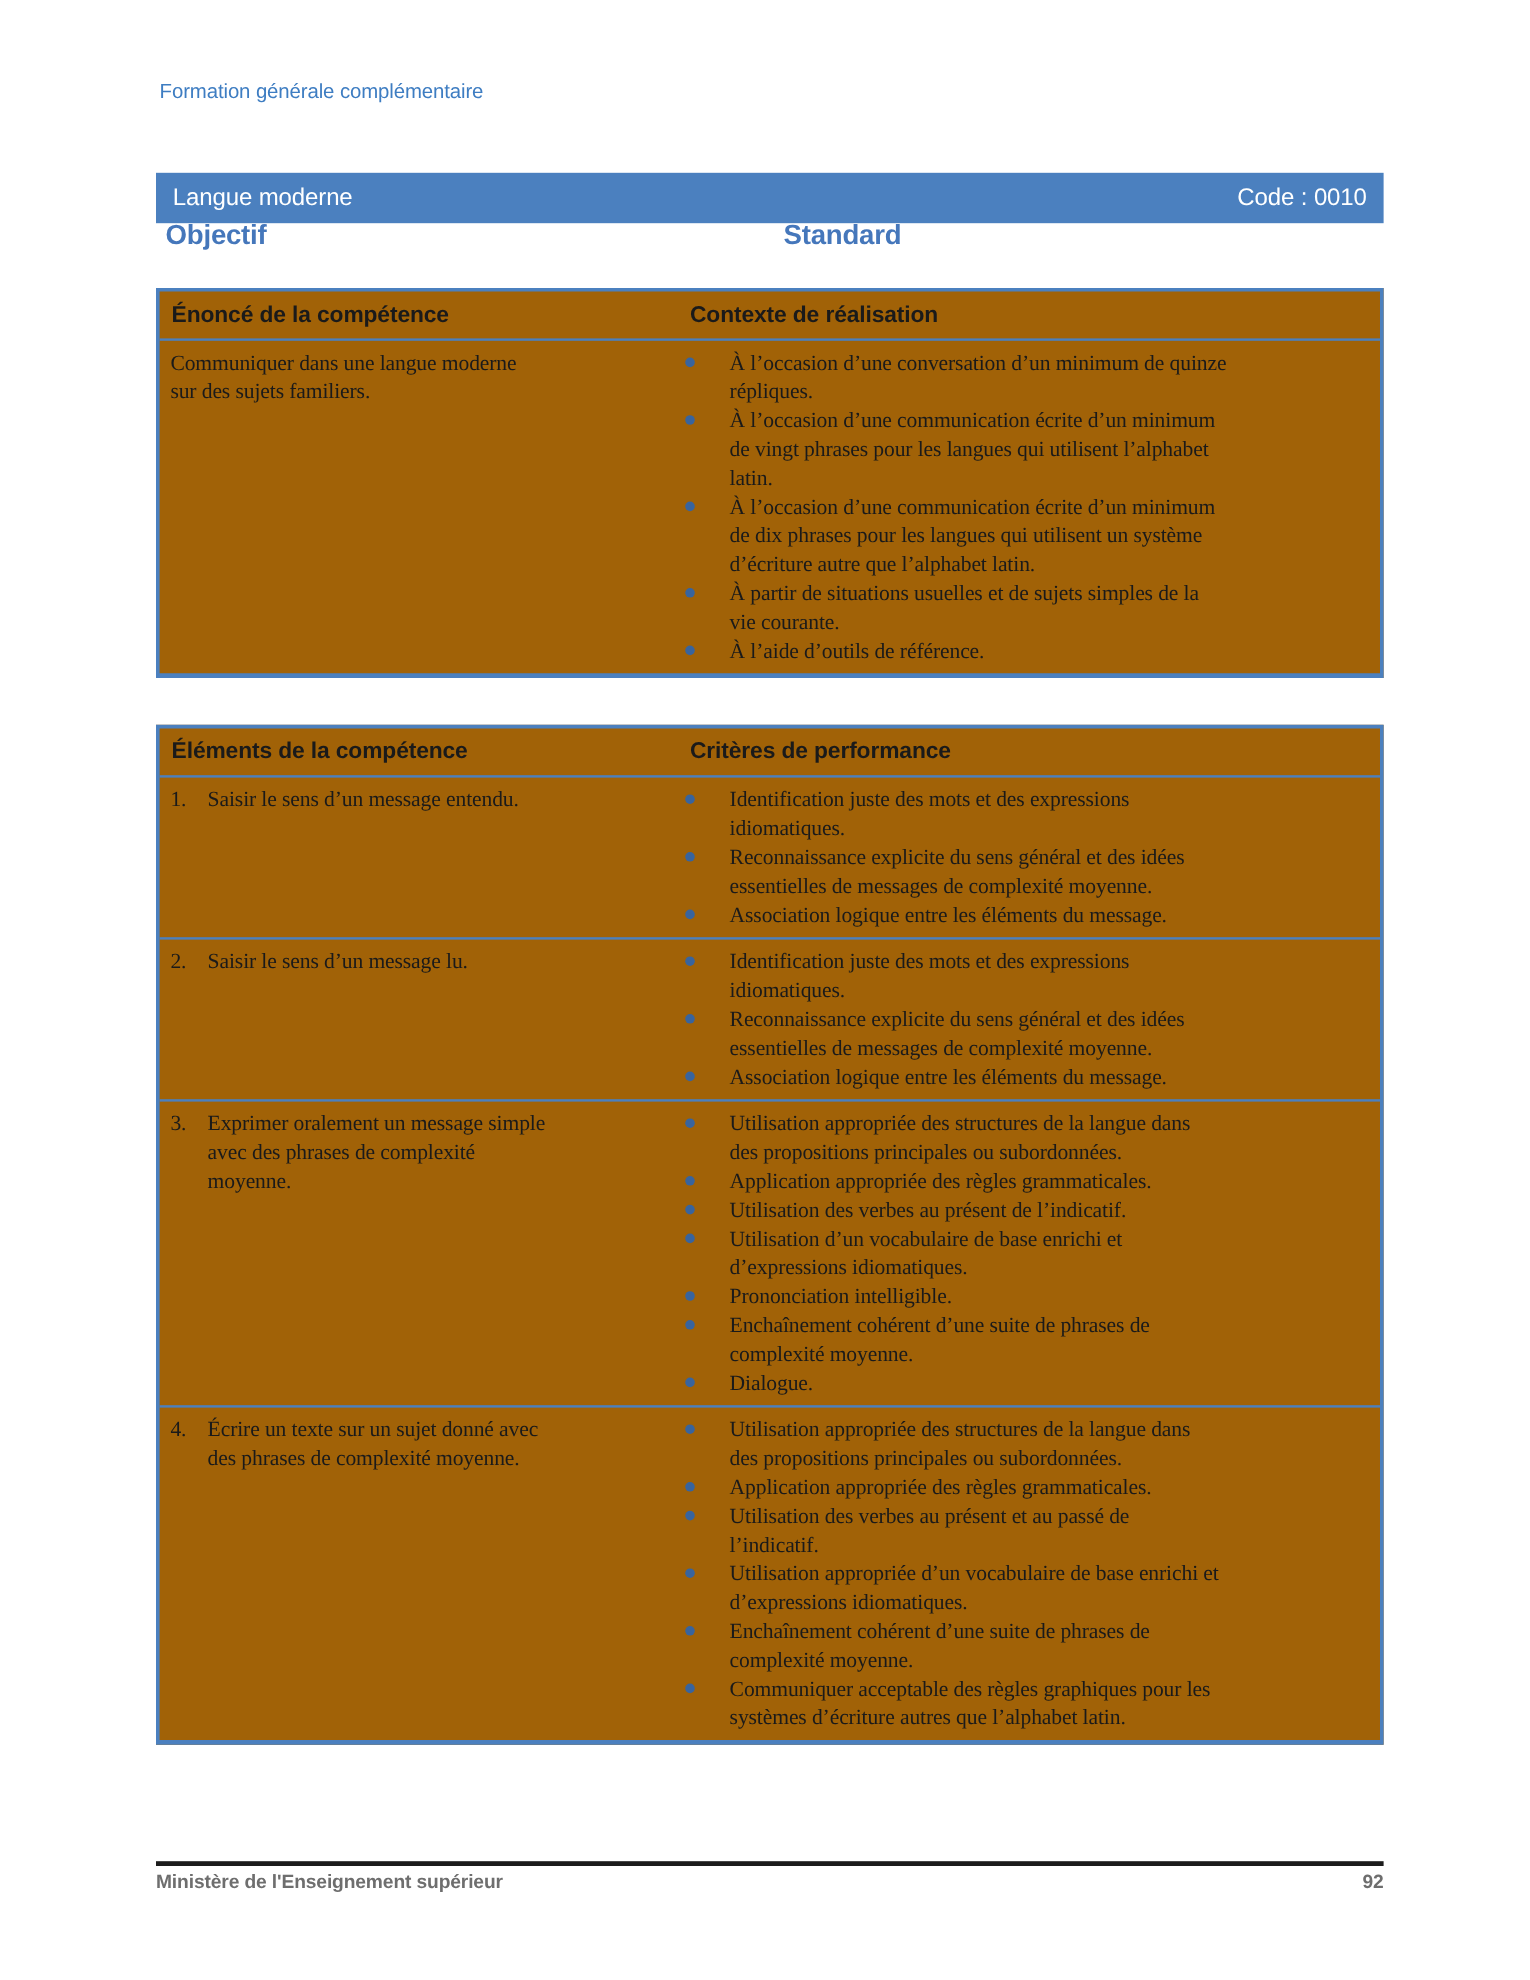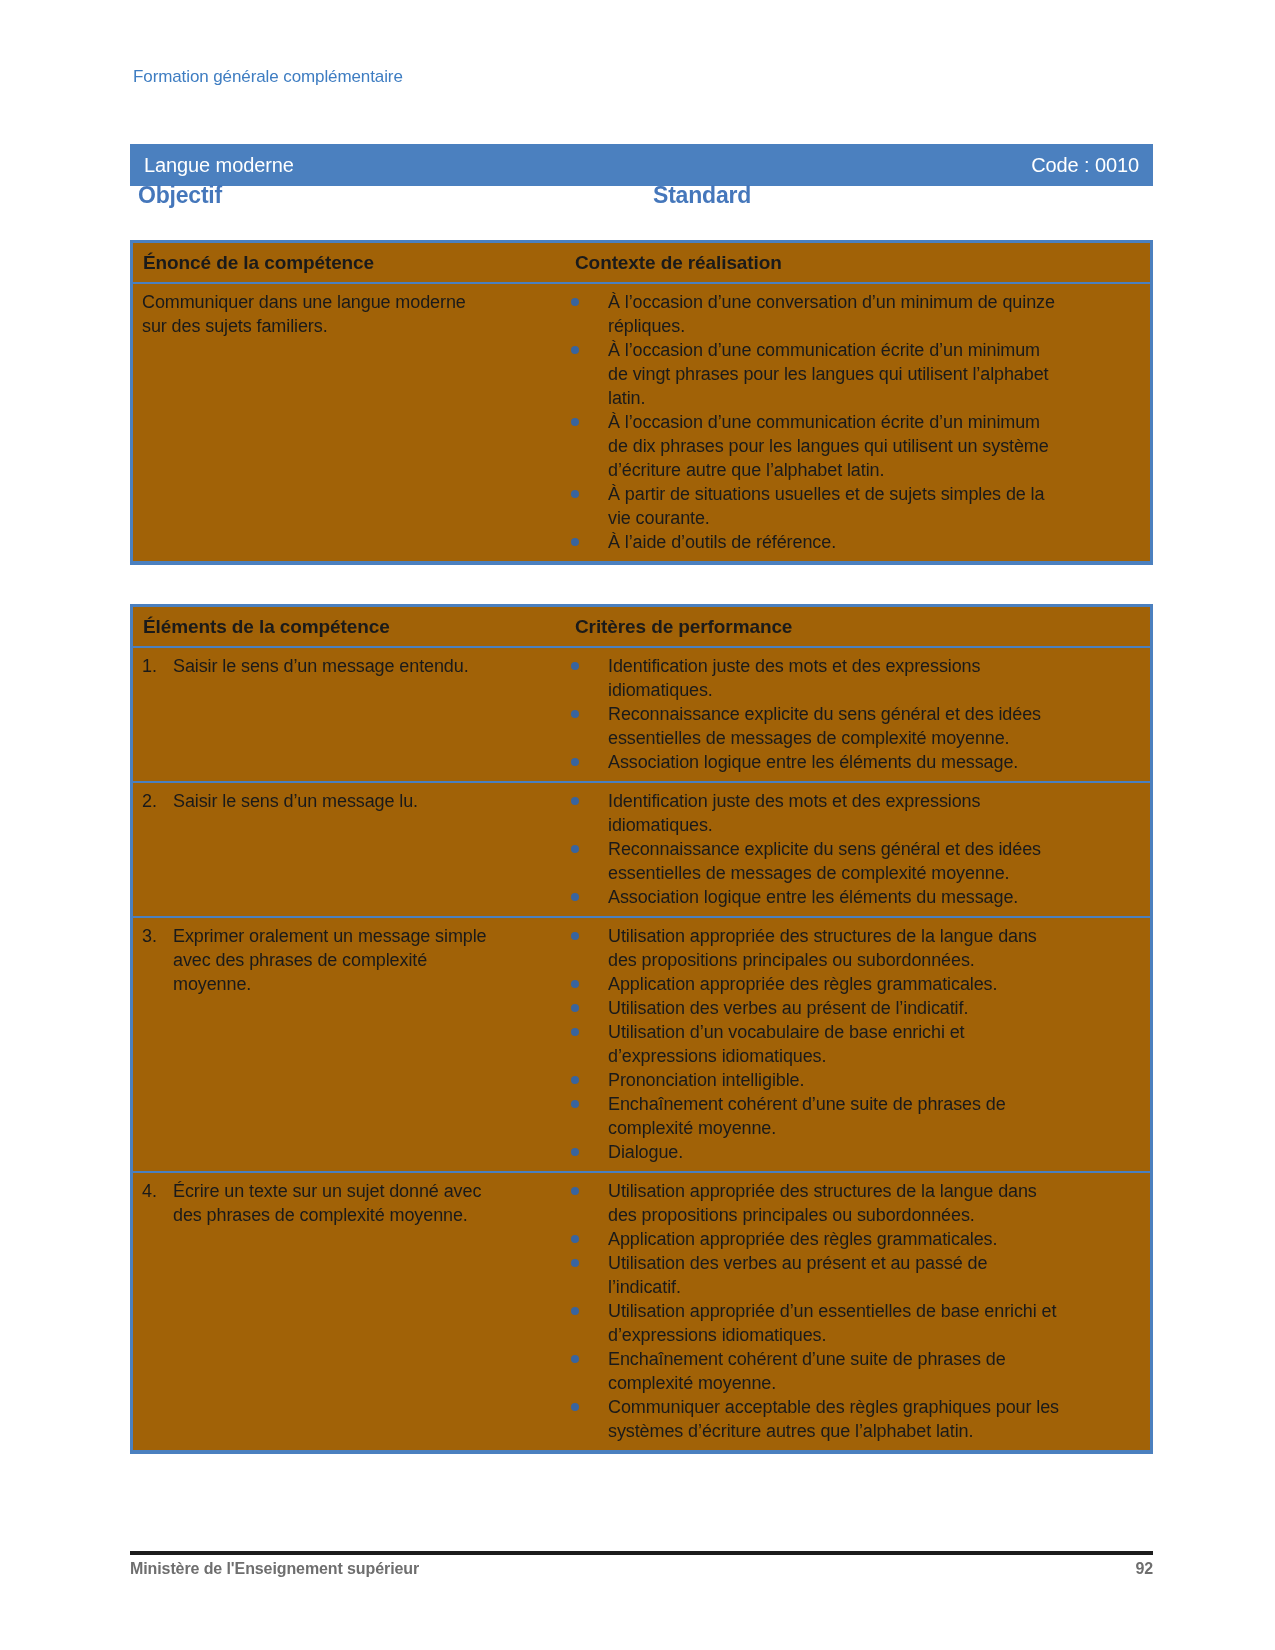--- a/index.html
+++ b/index.html
@@ -31,21 +31,21 @@
   #table-1 { top:580px;margin-top:24px; }
 
   .t-header {
     display:grid; grid-template-columns:432px 1fr;
     padding:8px 0 7px 0; border-bottom:2px solid #4b80bf;
     font-weight:bold; font-size:19px;
   }
   .hc1 { padding-left:10px; }
   .hc2 { padding-left:10px; }
 
-  .t-row { display:grid; grid-template-columns:432px 1fr; padding:6px 0 7px 0; }
+  .t-row { display:grid; grid-template-columns:432px 1fr; padding:6px 0 7px 0;font-family:Liberation Serif, serif; }
   .t-row + .t-row { border-top:2px solid #4b80bf; }
 
   .cell-left { display:flex; padding-left:9px; padding-right:14px; }
   .num { flex:none; width:31px; }
   .ltext { white-space:pre-line; }
 
   .cell-right { padding-right:12px; }
   .b-item { display:flex; align-items:flex-start; }
   .dot {
     flex:none; width:8px; height:8px; border-radius:50%;
@@ -224,21 +224,21 @@
             <span class="dot"></span>
             <span class="btext">Application appropriée des règles grammaticales.</span>
           </div>
           <div class="b-item">
             <span class="dot"></span>
             <span class="btext">Utilisation des verbes au présent et au passé de
 l’indicatif.</span>
           </div>
           <div class="b-item">
             <span class="dot"></span>
-            <span class="btext">Utilisation appropriée d’un essentielles de base enrichi et
+            <span class="btext">Utilisation appropriée d’un vocabulaire de base enrichi et
 d’expressions idiomatiques.</span>
           </div>
           <div class="b-item">
             <span class="dot"></span>
             <span class="btext">Enchaînement cohérent d’une suite de phrases de
 complexité moyenne.</span>
           </div>
           <div class="b-item">
             <span class="dot"></span>
             <span class="btext">Communiquer acceptable des règles graphiques pour les

